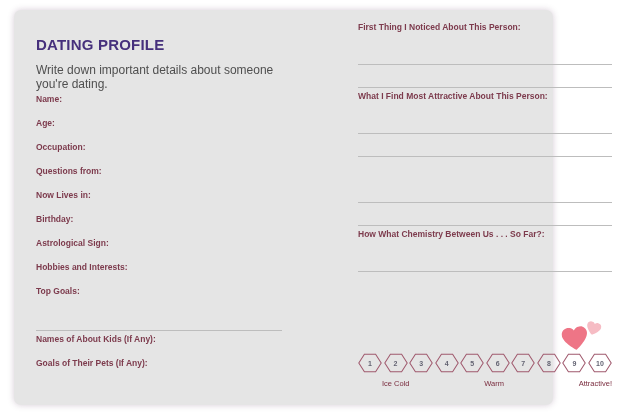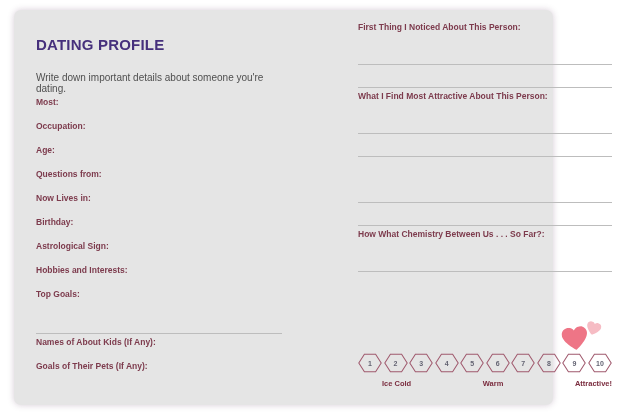--- a/index.html
+++ b/index.html
@@ -12,60 +12,60 @@
       linear-gradient(150deg, #eccadd 0%, #d6bde2 22%, #a687c4 58%, #7b539b 100%);
   }
   .page{
     position:absolute;left:14px;top:10px;width:539px;height:395px;
     background:#e5e5e5;border-radius:7px;
     box-shadow:0 0 6px rgba(90,50,90,.25);
   }
   .col-left{position:absolute;left:22px;top:0;width:246px;}
   .col-right{position:absolute;left:344px;top:12px;width:254px;}
   .title{margin-top:26px;font-size:15px;font-weight:bold;color:#46307c;letter-spacing:.2px;}
-  .subtitle{margin-top:19px;font-size:10px;color:#4f4f4f;}
+  .subtitle{margin-top:10px;font-size:12px;color:#4f4f4f;}
   .fields{margin-top:3px;}
   .field-row{display:flex;align-items:flex-start;height:24px;flex-direction:column;}
   .rrow{height:23px;}
   .field-label{font-size:8.5px;font-weight:bold;color:#7d3b4d;white-space:nowrap;padding-right:5px;margin-bottom:1px;}
   .field-line{flex:1;border-bottom:1px solid #bdbdbd;margin-bottom:3px;}
   .cont-line{height:24px;position:relative;}
   .rline{height:23px;}
   .cont-line::after{content:"";position:absolute;left:0;right:0;bottom:3px;border-bottom:1px solid #bdbdbd;}
   .chemistry{position:relative;margin-top:78px;}
   .hex-row{display:flex;justify-content:space-between;}
   .hex{position:relative;width:24px;height:20px;}
   .hex svg{position:absolute;left:0;top:0;width:24px;height:20px;}
   .hex i{position:absolute;inset:0;display:flex;align-items:center;justify-content:center;
          font-style:normal;font-weight:bold;font-size:7px;color:#636372;}
   .scale-labels{display:flex;justify-content:space-between;margin-top:6px;
-                font-size:7.5px;font-weight:bold;color:#7a2c3e;padding-left:24px;}
+                font-size:7.5px;font-weight:normal;color:#7a2c3e;padding-left:24px;}
   .hearts{position:absolute;right:6px;top:-31px;width:44px;height:30px;}
   .heart-big{position:absolute;left:0;top:5px;transform:rotate(-8deg);}
   .heart-small{position:absolute;left:24px;top:0;transform:rotate(16deg);}
 </style>
 </head>
 <body>
 
 <div class="page">
 
   <div class="col-left">
     <div class="title">DATING PROFILE</div>
     <div class="subtitle">Write down important details about someone you're dating.</div>
     <div class="fields">
       <div class="field-row">
-          <span class="field-label">Most:</span>
+          <span class="field-label">Name:</span>
+          <span class="field-line"></span>
+        </div>
+      <div class="field-row">
+          <span class="field-label">Age:</span>
           <span class="field-line"></span>
         </div>
       <div class="field-row">
           <span class="field-label">Occupation:</span>
-          <span class="field-line"></span>
-        </div>
-      <div class="field-row">
-          <span class="field-label">Age:</span>
           <span class="field-line"></span>
         </div>
       <div class="field-row">
           <span class="field-label">Questions from:</span>
           <span class="field-line"></span>
         </div>
       <div class="field-row">
           <span class="field-label">Now Lives in:</span>
           <span class="field-line"></span>
         </div>

